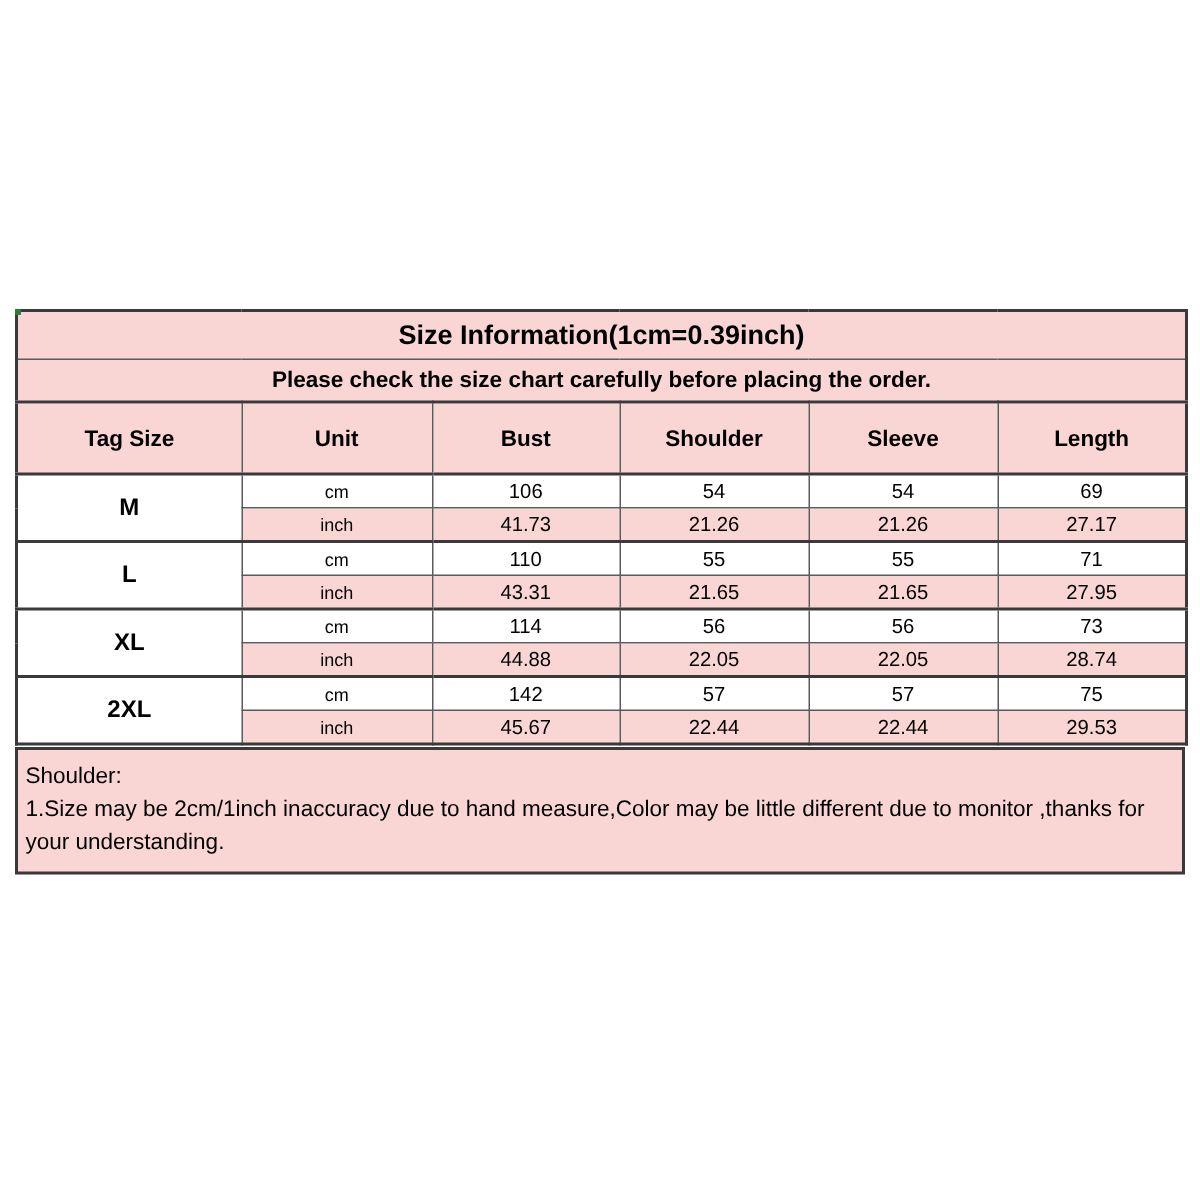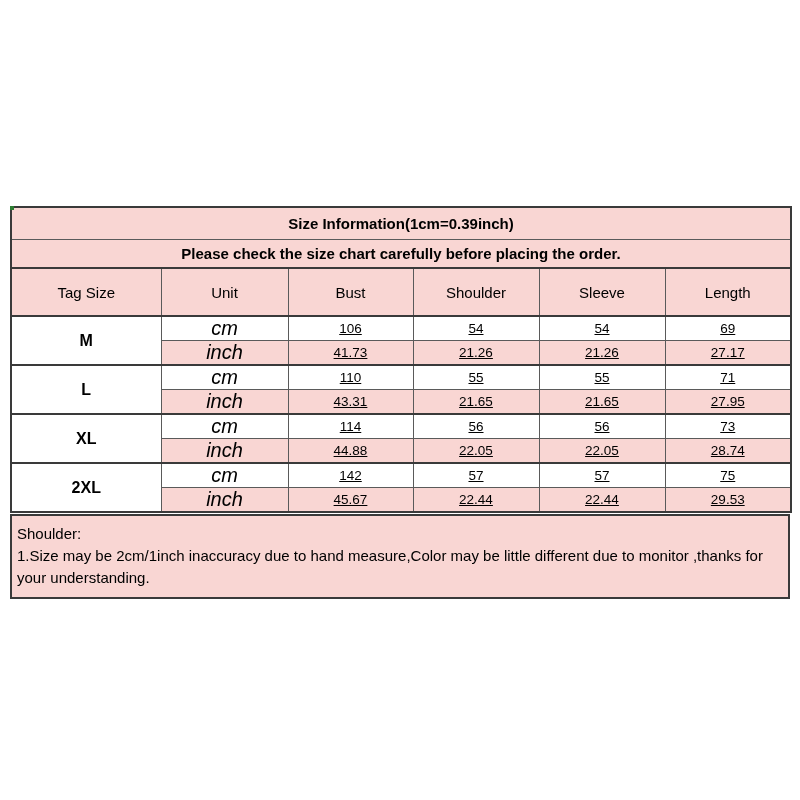--- a/index.html
+++ b/index.html
@@ -19,38 +19,38 @@
     width:780px;border-collapse:collapse;table-layout:fixed;
     border:2px solid #3a3a3a;
   }
   table.size-chart td, table.size-chart th{
     border:1px solid #5a5a5a;
     text-align:center;vertical-align:middle;
     padding:0 2px;overflow:hidden;white-space:nowrap;
   }
   tr.title-row td{
     height:31px;background:#f9d6d3;
-    font-weight:bold;font-size:15px;
+    font-weight:bold;font-size:18px;
     border-bottom:1px solid #5a5a5a;
   }
   tr.subtitle-row td{
     height:27px;background:#f9d6d3;
     font-size:15px;font-weight:bold;
     border-bottom:2px solid #3a3a3a;
   }
   tr.header-row th{
     height:46px;background:#f9d6d3;
-    font-weight:normal;font-size:15px;
+    font-weight:bold;font-size:15px;
     border-bottom:2px solid #3a3a3a;
   }
   tr.g-top td{height:21px;border-top:2px solid #3a3a3a;}
   tr.g-sub td{height:21px;border-top:1px solid #8a8a8a;}
   td.tag{font-weight:bold;font-size:16px;background:#ffffff;}
-  td.unit{font-size:20px;background:#ffffff;font-style:italic;}
-  td.num{font-size:13.5px;background:#ffffff;text-decoration:underline;}
+  td.unit{font-size:12px;background:#ffffff;}
+  td.num{font-size:13.5px;background:#ffffff;}
   td.pink{background:#f9d6d3;}
   .attention{
     width:766px;margin-top:1px;
     border:2px solid #3a3a3a;background:#f9d6d3;
     padding:7px 5px 8px 5px;
     font-size:15px;line-height:22px;text-align:left;
   }
   .attention p{margin:0;}
 </style>
 </head>

